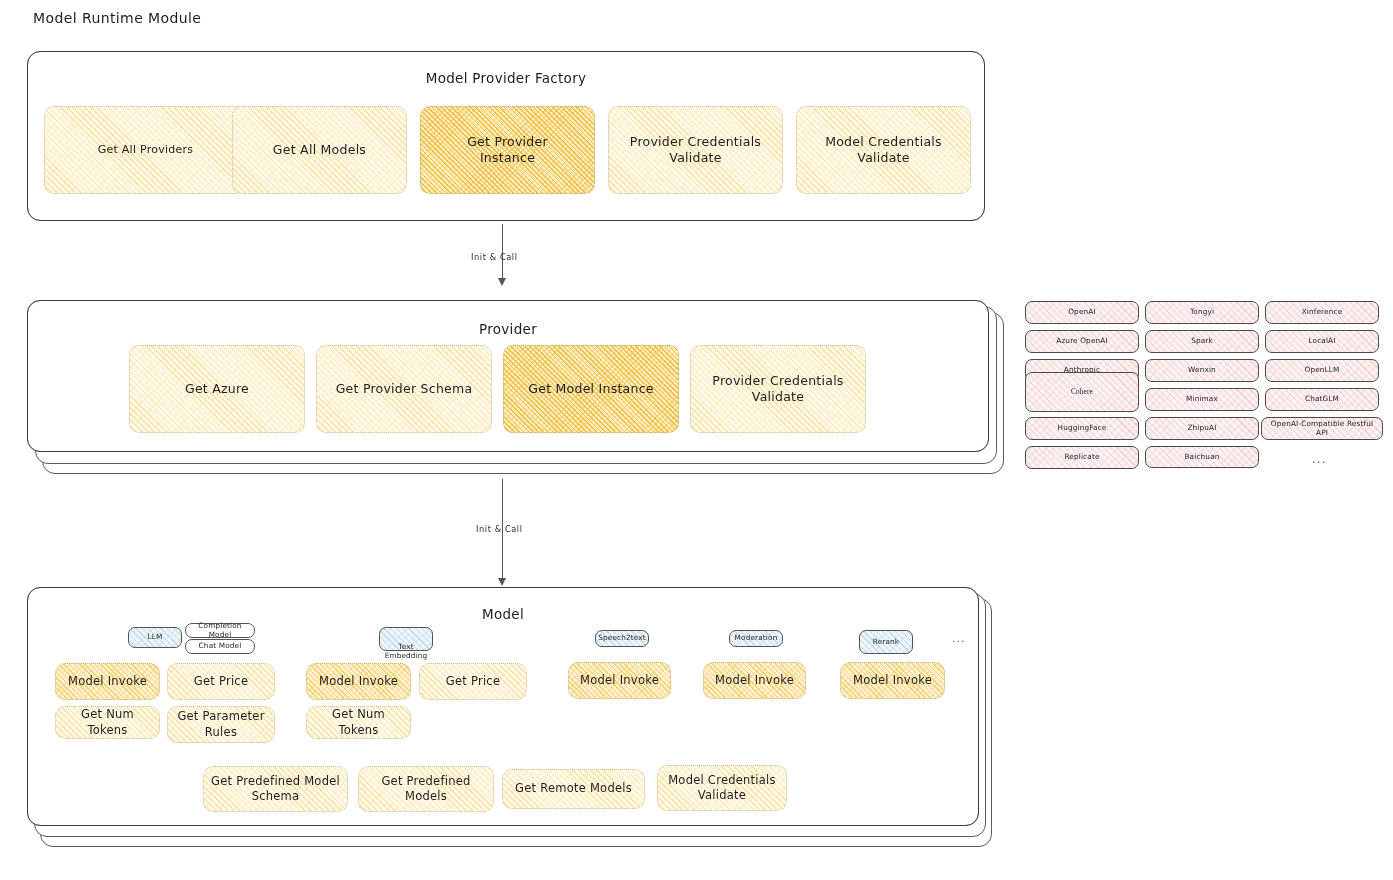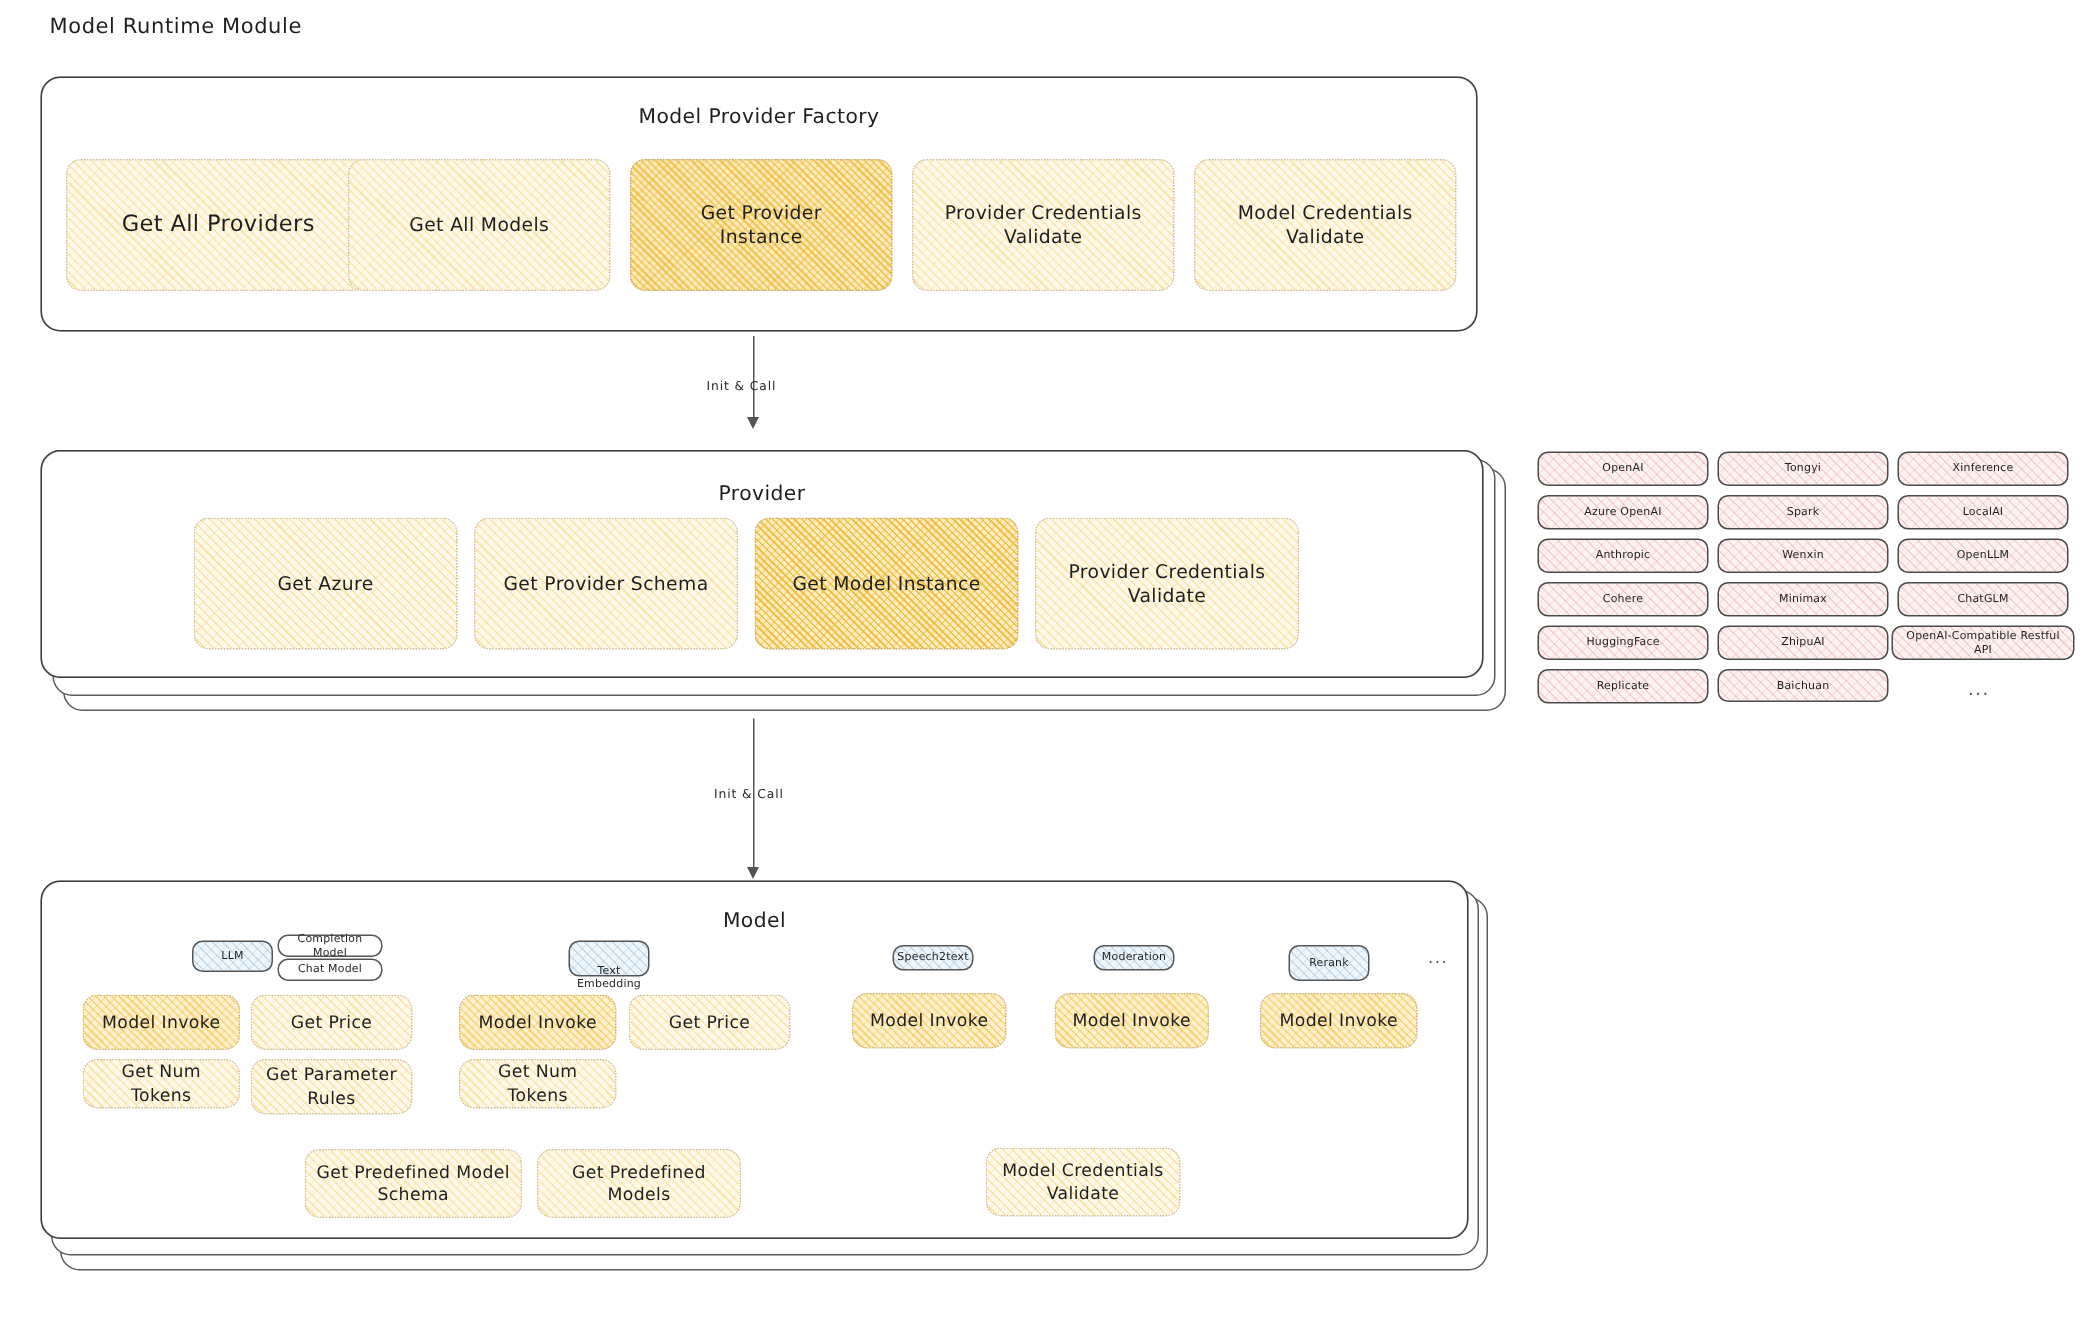--- a/index.html
+++ b/index.html
@@ -134,21 +134,21 @@
 </head>
 <body>
 
 <div class="canvas">
 
   <div class="abs" id="page-title">Model Runtime Module</div>
 
   <div class="abs container-card" style="left:27px;top:51px;width:958px;height:170px;">
     <div class="card-title" style="top:18px;">Model Provider Factory</div>
   </div>
-  <div class="abs node fill-light" style="left:44px;top:106px;width:203px;height:88px;font-size:15px;">
+  <div class="abs node fill-light" style="left:44px;top:106px;width:203px;height:88px;font-size:11px;">
     <span>Get All Providers</span>
   </div>
   <div class="abs node fill-light" style="left:232px;top:106px;width:175px;height:88px;font-size:12.5px;">
     <span>Get All Models</span>
   </div>
   <div class="abs node fill-strong" style="left:420px;top:106px;width:175px;height:88px;font-size:12.5px;">
     <span style="white-space:pre-line;">Get Provider
 Instance</span>
   </div>
   <div class="abs node fill-light" style="left:608px;top:106px;width:175px;height:88px;font-size:12.5px;">
@@ -185,21 +185,21 @@
 
   <div class="chip fill-pink" style="left:1025px;top:301px;width:114px;height:23px;">
     <span>OpenAI</span>
     </div>
   <div class="chip fill-pink" style="left:1025px;top:330px;width:114px;height:23px;">
     <span>Azure OpenAI</span>
     </div>
   <div class="chip fill-pink" style="left:1025px;top:359px;width:114px;height:23px;">
     <span>Anthropic</span>
     </div>
-  <div class="chip fill-pink" style="left:1025px;top:388px;width:114px;height:23px;">
+  <div class="chip fill-pink" style="left:1025px;top:372px;width:114px;height:40px;font-family:Liberation Serif, serif;">
     <span>Cohere</span>
     </div>
   <div class="chip fill-pink" style="left:1025px;top:417px;width:114px;height:23px;">
     <span>HuggingFace</span>
     </div>
   <div class="chip fill-pink" style="left:1025px;top:446px;width:114px;height:23px;">
     <span>Replicate</span>
     </div>
 
   <div class="chip fill-pink" style="left:1145px;top:301px;width:114px;height:23px;">
@@ -310,18 +310,21 @@
   <div class="ellipsis" style="left:952px;top:632px;font-size:11px;">...</div>
 
   <div class="abs node fill-light" style="left:203px;top:766px;width:145px;height:46px;font-size:11.5px;">
     <span style="white-space:pre-line;">Get Predefined Model
 Schema</span>
     </div>
   <div class="abs node fill-light" style="left:358px;top:766px;width:136px;height:46px;font-size:11.5px;">
     <span style="white-space:pre-line;">Get Predefined
 Models</span>
     </div>
+  <div class="abs node fill-light" style="left:502px;top:769px;width:143px;height:40px;font-size:11.5px;">
+    <span>Get Remote Models</span>
+    </div>
   <div class="abs node fill-light" style="left:657px;top:765px;width:130px;height:46px;font-size:11.5px;">
     <span style="white-space:pre-line;">Model Credentials
 Validate</span>
     </div>
 
 </div>
 
 </body></html>

